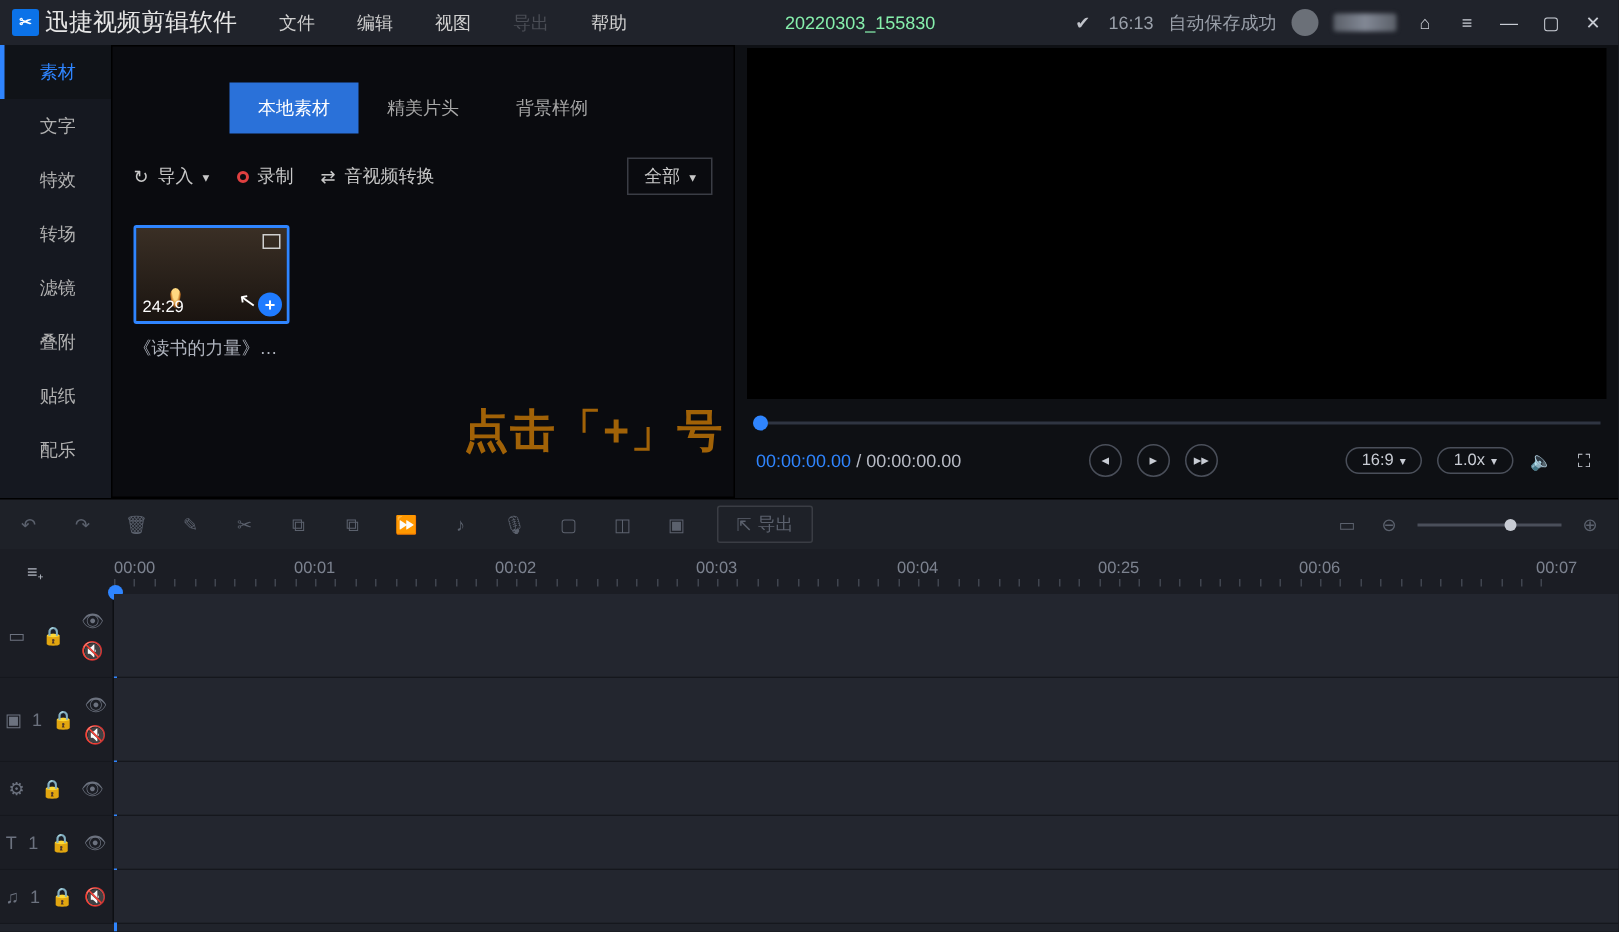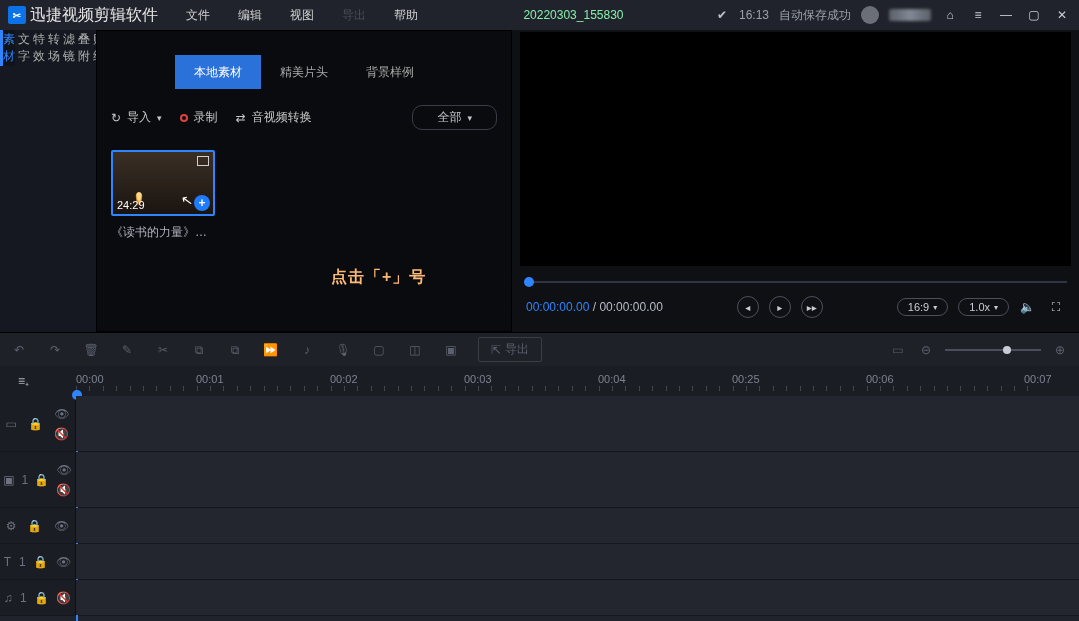--- a/index.html
+++ b/index.html
@@ -10,42 +10,42 @@
     .menu-item { padding:0 12px; color:#d0d0d0; cursor:pointer; }
     .menu-item.disabled { color:#4a4d55; }
     .title-center { flex:1; text-align:center; color:#86efac; }
     .status-right { display:flex; align-items:center; gap:10px; color:#9aa0aa; }
     .check { color:#c0c3ca; margin-right:2px; }
     .avatar { width:18px; height:18px; border-radius:50%; background:#6b7078; }
     .blurname { width:42px; height:12px; background:linear-gradient(90deg,#5a5f68,#828895,#5a5f68); filter:blur(1.5px); border-radius:2px; }
     .winbtn { width:18px; text-align:center; cursor:pointer; color:#c8ccd4; }
 
     .upper { display:flex; height:302px; }
-    .sidemenu { width:96px; background:#151820; display:flex; flex-direction:row; }
+    .sidemenu { width:74px; background:#151820; display:flex; flex-direction:column; }
     .side-item { height:36px; display:flex; align-items:center; justify-content:center; color:#b0b0b0; cursor:pointer; border-left:3px solid transparent; }
     .side-item.active { color:#2f85ff; border-left-color:#2f85ff; background:#101318; }
 
     .panel { flex:0 0 416px; background:#0a0b0f; border:1px solid #000; position:relative; }
     .tabs { display:flex; justify-content:center; gap:0; margin-top:24px; }
     .tab { width:86px; height:34px; display:flex; align-items:center; justify-content:center; color:#a7a7a7; cursor:pointer; font-size:12px; }
     .tab.active { background:#2a71d9; color:#fff; }
     .panelrow { display:flex; align-items:center; padding:16px 14px 0; gap:18px; color:#c8c8c8; }
     .panelrow .pill { display:flex; align-items:center; gap:6px; cursor:pointer; }
     .redcircle { width:8px; height:8px; border:2px solid #e04040; border-radius:50%; display:inline-block; }
-    .all-dd { margin-left:auto; display:flex; align-items:center; gap:6px; border:1px solid #3a3d45; padding:3px 24px; border-radius:10px; cursor:pointer; }
+    .all-dd { margin-left:auto; display:flex; align-items:center; gap:6px; border:1px solid #3a3d45; padding:3px 10px; border-radius:0; cursor:pointer; }
     .thumb-area { padding:20px 14px; position:relative; }
     .thumb { width:104px; border:2px solid #2f85ff; background:#181a20; position:relative; border-radius:2px; }
     .thumb-img { width:100%; height:62px; background:linear-gradient(#3a2f25,#1a1410); position:relative; overflow:hidden; }
     .candle { position:absolute; left:22px; bottom:8px; width:8px; height:14px; background:radial-gradient(ellipse at top,#ffd880 0 40%,#b86b1e 60%,transparent 70%); border-radius:50% 50% 40% 40%; }
     .strip { position:absolute; right:4px; top:4px; width:12px; height:10px; border:1px solid #cfcfcf; }
     .dur { position:absolute; left:4px; bottom:3px; color:#fff; font-size:11px; }
     .add { position:absolute; right:3px; bottom:3px; width:16px; height:16px; background:#1f7bff; border-radius:50%; color:#fff; font-weight:bold; display:flex; align-items:center; justify-content:center; font-size:12px; }
     .cursor { position:absolute; right:20px; bottom:6px; font-size:14px; color:#fff; transform:rotate(-10deg); }
     .thumb-label { margin-top:8px; color:#b0b5bf; font-size:12px; width:104px; white-space:nowrap; overflow:hidden; text-overflow:ellipsis; }
-    .big-hint { position:absolute; left:234px; top:236px; color:#fdba74; font-size:16px; font-weight:700; letter-spacing:1px; }
+    .big-hint { position:absolute; left:234px; top:236px; color:#a16207; font-size:30px; font-weight:700; letter-spacing:1px; }
 
     .preview { flex:1; background:#0e1014; display:flex; flex-direction:column; position:relative; }
     .video-box { margin:2px 8px 0; flex:0 0 234px; background:#000; }
     .scrub { position:relative; height:16px; margin:8px 12px 0; }
     .scrub-line { position:absolute; left:0; right:0; top:7px; height:2px; background:#2f3542; }
     .scrub-dot { position:absolute; left:0; top:3px; width:10px; height:10px; background:#2f85ff; border-radius:50%; }
     .controls { display:flex; align-items:center; padding:6px 14px 0; gap:10px; }
     .time { color:#b8bcc6; }
     .time .cur { color:#2f85ff; }
     .cbtn { width:22px; height:22px; border:1px solid #4a4f5a; border-radius:50%; display:flex; align-items:center; justify-content:center; cursor:pointer; color:#c8ccd4; font-size:10px; }

